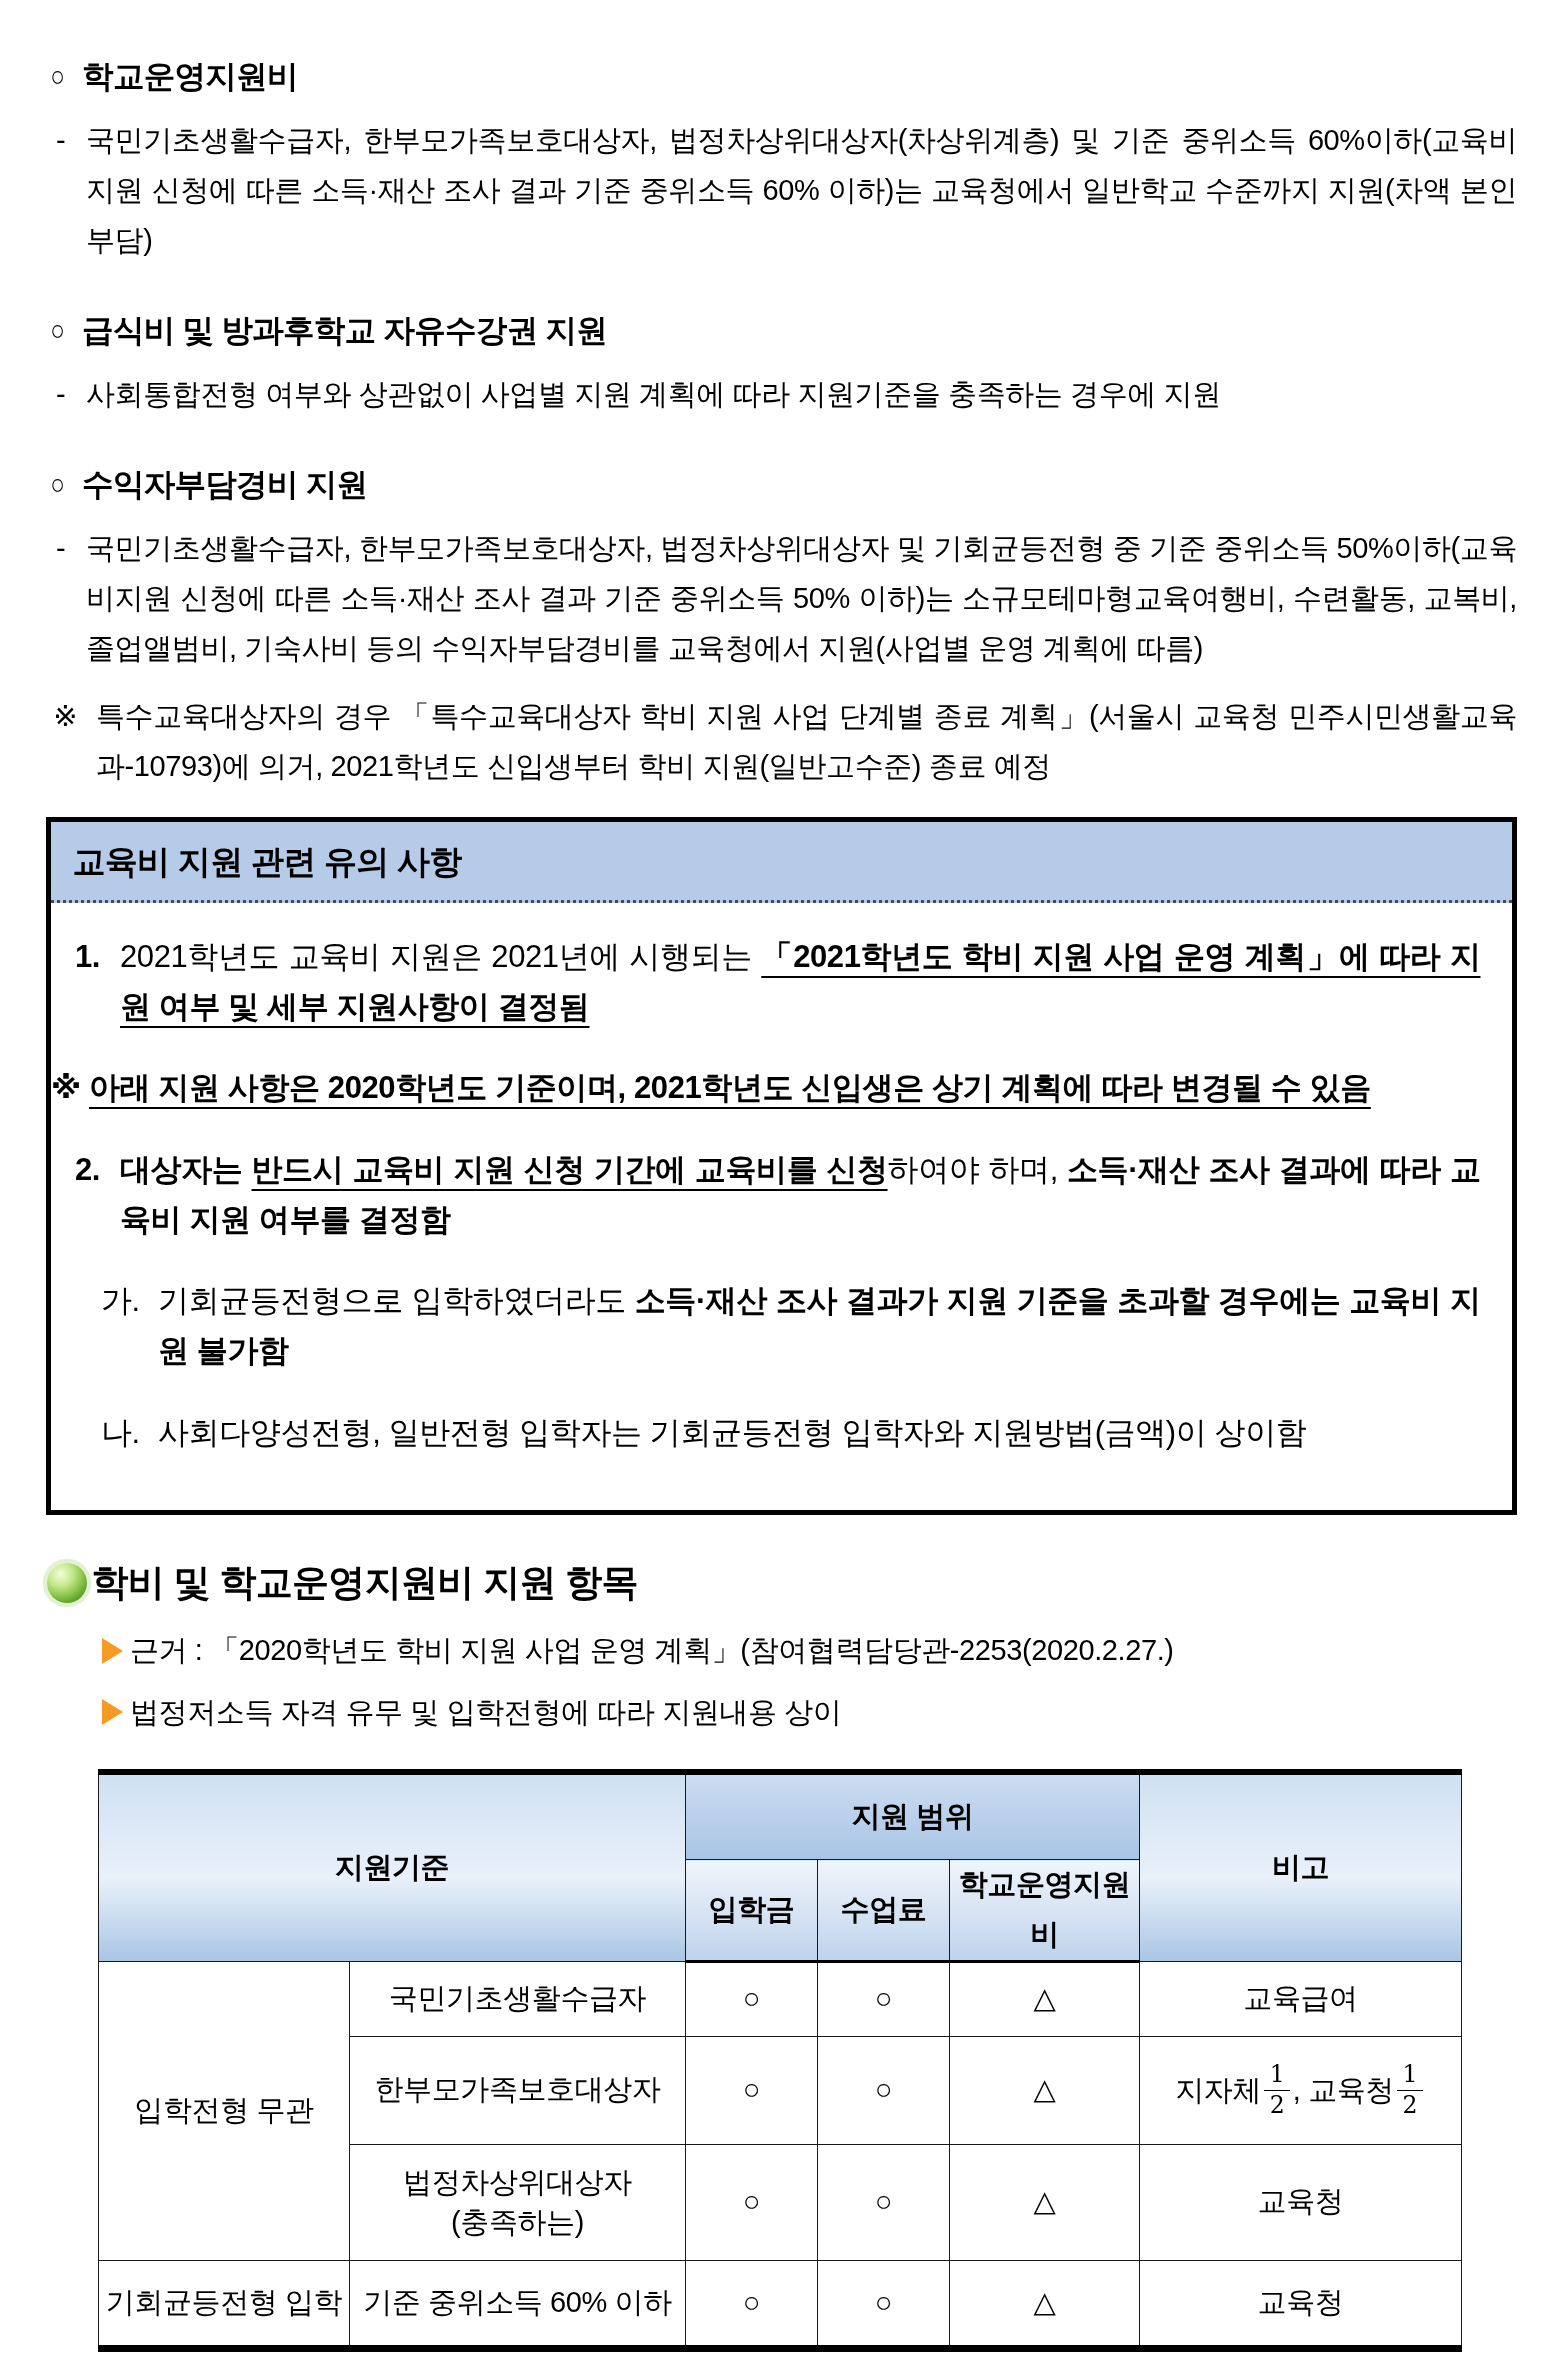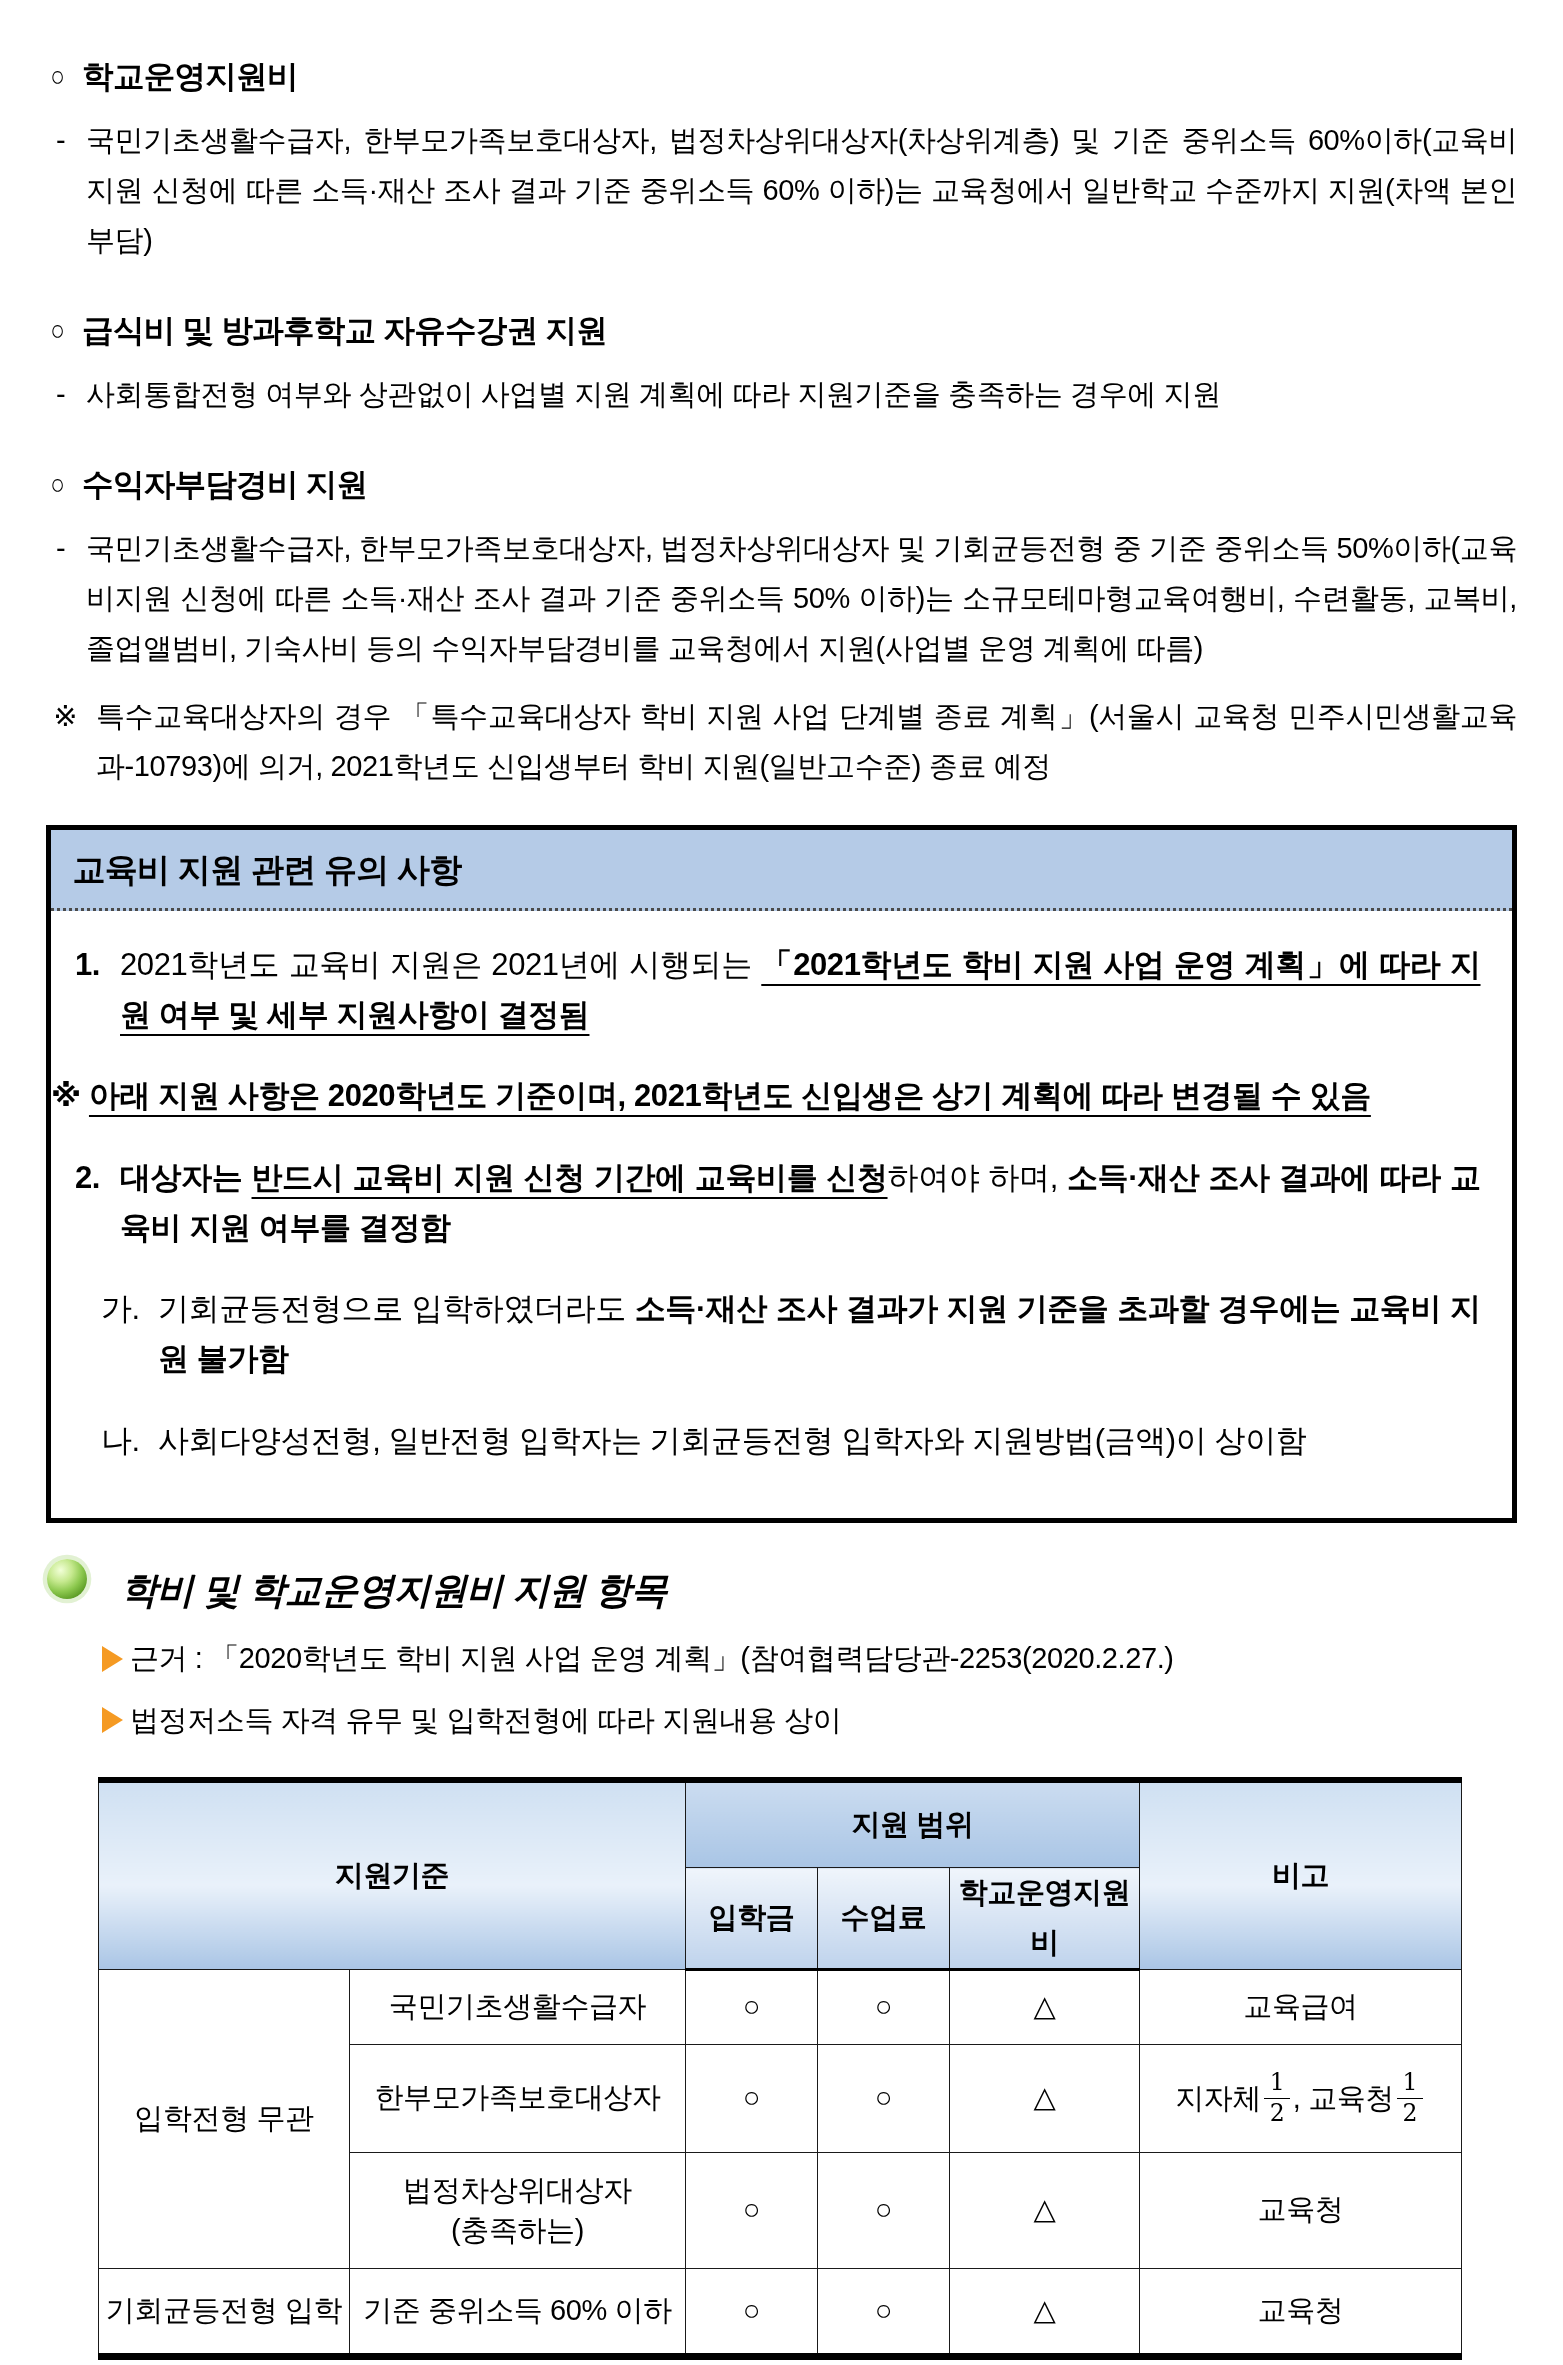--- a/index.html
+++ b/index.html
@@ -19,37 +19,37 @@
   .sec{margin-top:37px;}
   .sec:first-child{margin-top:7.2px;}
   .sec-head{display:flex;align-items:center;gap:15.7px;margin-left:2.9px;}
   .circle-marker{font-weight:400;font-size:29px;line-height:1;transform:scaleX(.82);}
   .sec-title{font-weight:700;font-size:31.5px;letter-spacing:-0.7px;}
   .dash-item{position:relative;margin:13px 0 0 0;padding-left:40px;text-align:justify;letter-spacing:-0.4px;}
   .dash{position:absolute;left:10px;top:0;}
   .note-item{position:relative;margin:18.6px 0 0 0;padding-left:50px;text-align:justify;letter-spacing:-0.4px;}
   .note-marker{position:absolute;left:7.2px;top:0;}
   
-  .notice-box{margin-top:33px;border:5.7px solid #000;background:#fff;}
+  .notice-box{margin-top:25px;border:5.7px solid #000;background:#fff;}
   .nb-header{
     background:#b5cbe7;
     border-bottom:3.6px dotted #4a4a4a;
     padding:11.5px 21.5px 10px 21.5px;
     font-weight:700;font-size:33px;letter-spacing:-0.7px;
   }
   .nb-body{padding:18.6px 31.5px 21.5px 0;font-size:31px;line-height:1.62;}
   .bx-item{position:relative;padding-left:69px;margin-top:10px;text-align:justify;letter-spacing:-0.4px;}
   .bx-num{position:absolute;left:24px;top:0;font-weight:700;}
   .bx-note{position:relative;margin-top:7.2px;text-align:justify;letter-spacing:-0.4px;}
   .bx-sub{position:relative;padding-left:107px;margin-top:8.6px;text-align:justify;letter-spacing:-0.4px;}
   .bx-subnum{position:absolute;left:50px;top:0;}
   .b{font-weight:700;}
   .u{text-decoration:underline;text-decoration-thickness:2.1px;text-underline-offset:9.3px;}
   
-  .support-head{display:flex;gap:33px;margin-top:36px;margin-left:1.4px;font-style:italic;}
+  .support-head{display:flex;align-items:center;gap:4px;margin-top:36px;margin-left:1.4px;}
   .gem-icon{
     width:40px;height:40px;border-radius:50%;
     background:radial-gradient(circle at 34% 28%, #f2ffd8 0%, #c6e98f 30%, #8cc84e 55%, #4f8f1a 85%, #3c7110 100%);
     box-shadow:0 0 0 4.3px rgba(140,200,80,.25);
     flex:0 0 auto;
   }
   .support-title{font-weight:700;font-size:37px;letter-spacing:-0.7px;}
   .tri-item{display:flex;align-items:flex-start;gap:7px;margin-top:11.5px;margin-left:56px;letter-spacing:-0.4px;}
   .tri-icon{flex:0 0 auto;width:0;height:0;margin-top:11.5px;
     border-left:21.5px solid #f59a23;border-top:13px solid transparent;border-bottom:13px solid transparent;}

